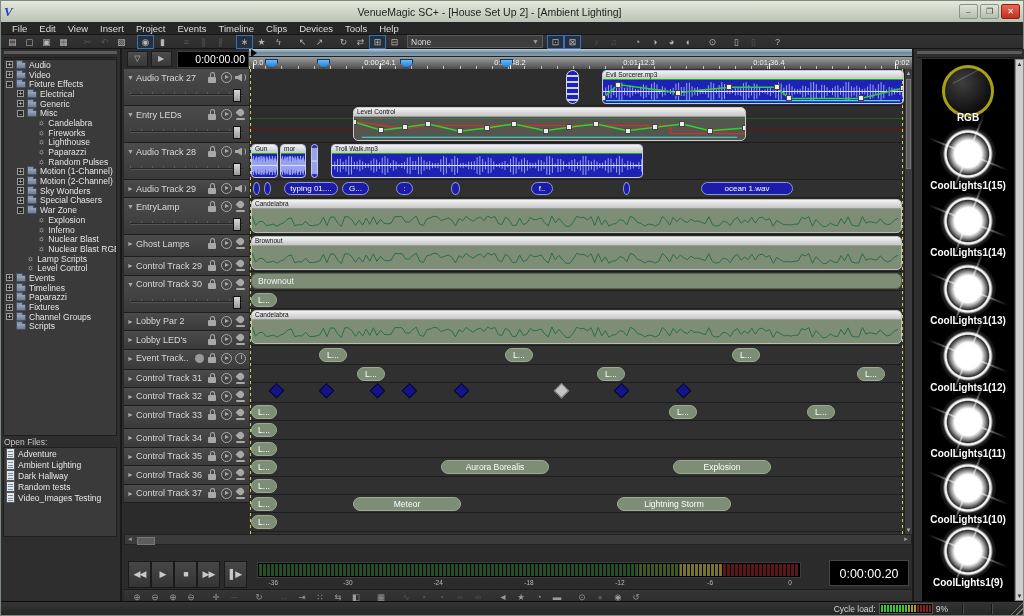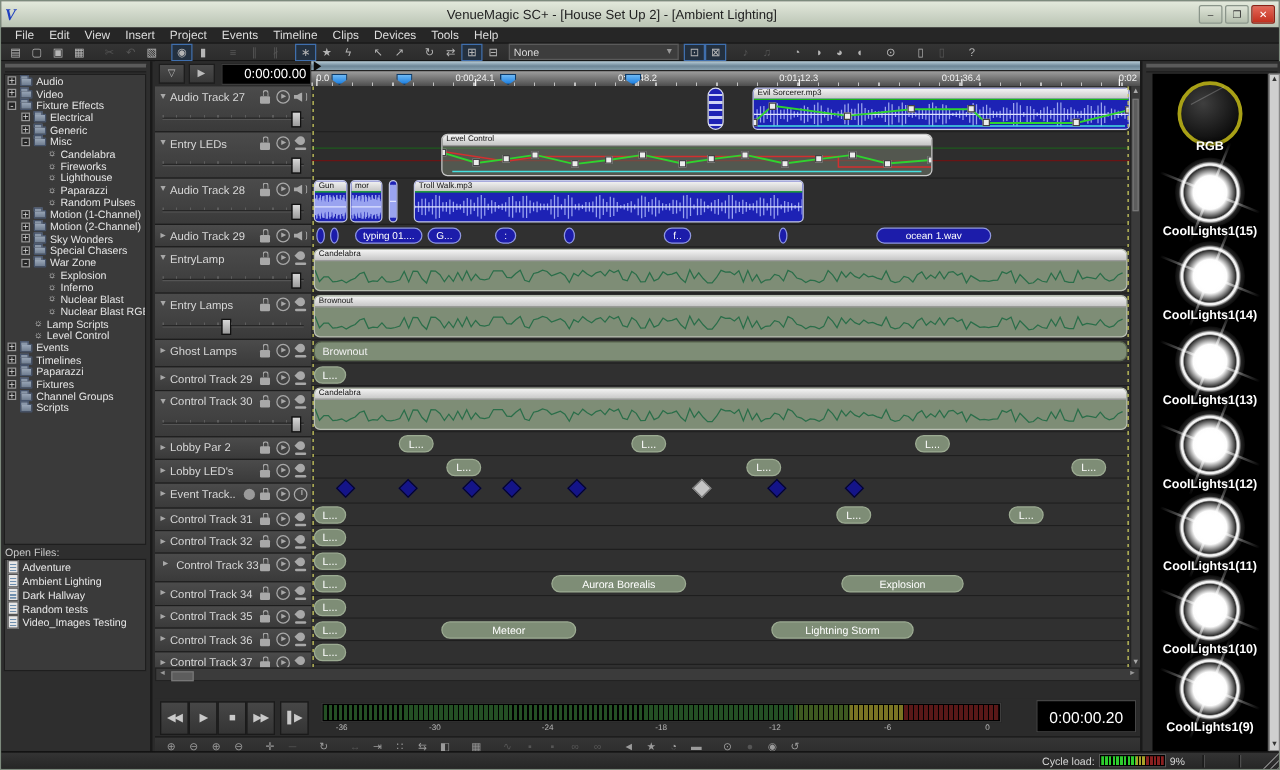--- a/index.html
+++ b/index.html
@@ -526,34 +526,20 @@
               <span class="ticons">
                 <span class="ic ic-lock"></span>
                 <span class="ic ic-play"></span>
                 <span class="ic ic-lamp"></span>
               </span>
             </div>
             <div class="srow">
               <span class="sth" style="left: calc(95% - 4px);"></span>
             </div>
           </div>
-          <div class="thead" style="height: 37px;">
-            <div class="nrow">
-              <span class="tri">▼</span>
-              <span class="tname">Entry Lamps</span>
-              <span class="ticons">
-                <span class="ic ic-lock"></span>
-                <span class="ic ic-play"></span>
-                <span class="ic ic-lamp"></span>
-              </span>
-            </div>
-            <div class="srow">
-              <span class="sth" style="left: calc(45% - 4px);"></span>
-            </div>
-          </div>
           <div class="thead" style="height: 22px;">
             <div class="nrow">
               <span class="tri">►</span>
               <span class="tname">Ghost Lamps</span>
               <span class="ticons">
                 <span class="ic ic-lock"></span>
                 <span class="ic ic-play"></span>
                 <span class="ic ic-lamp"></span>
               </span>
             </div>
@@ -632,21 +618,21 @@
             <div class="nrow">
               <span class="tri">►</span>
               <span class="tname">Control Track 32</span>
               <span class="ticons">
                 <span class="ic ic-lock"></span>
                 <span class="ic ic-play"></span>
                 <span class="ic ic-lamp"></span>
               </span>
             </div>
           </div>
-          <div class="thead" style="height: 23px; text-align: right;">
+          <div class="thead" style="height: 23px;">
             <div class="nrow">
               <span class="tri">►</span>
               <span class="tname">Control Track 33</span>
               <span class="ticons">
                 <span class="ic ic-lock"></span>
                 <span class="ic ic-play"></span>
                 <span class="ic ic-lamp"></span>
               </span>
             </div>
           </div>

